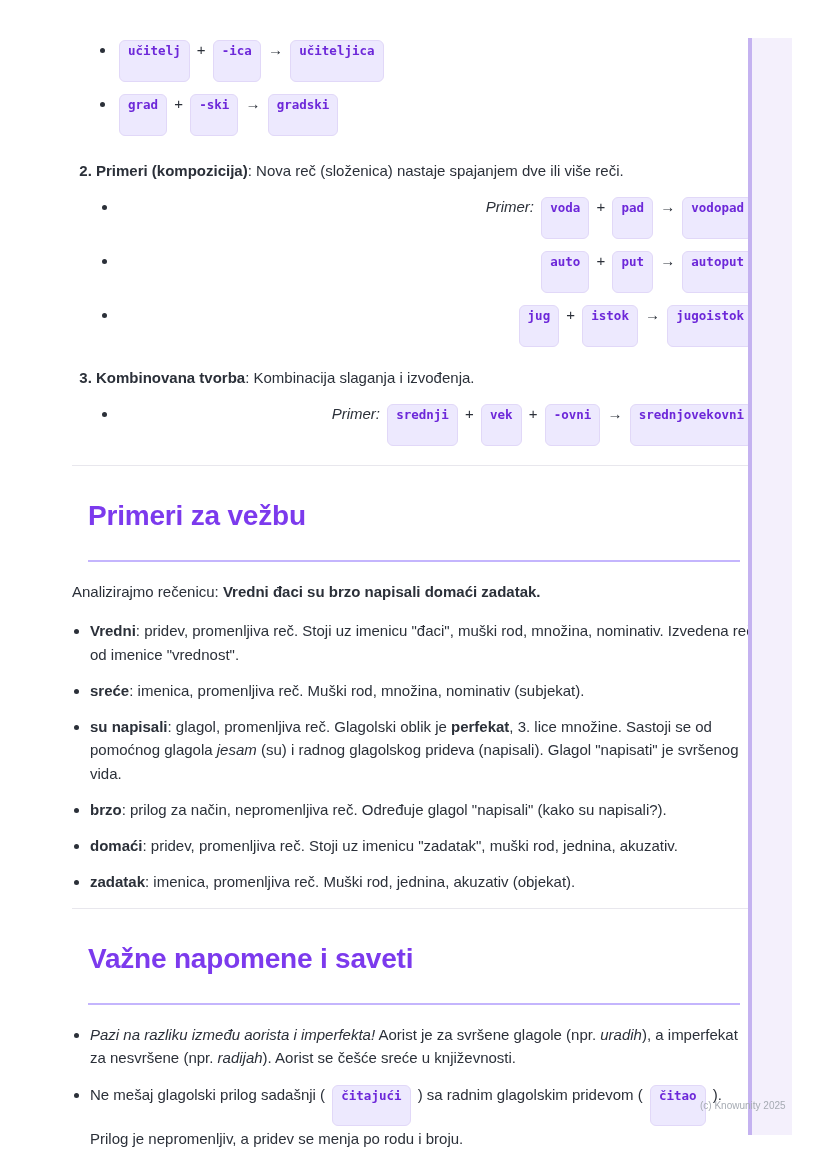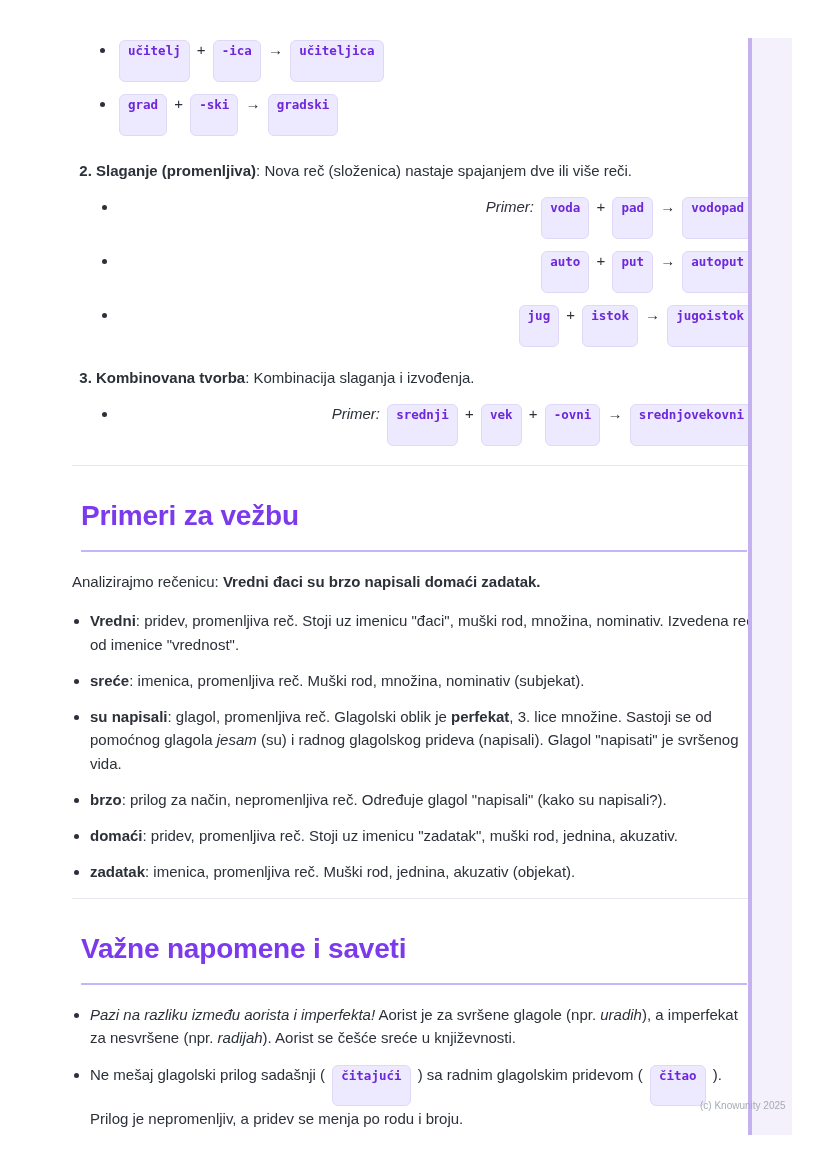--- a/index.html
+++ b/index.html
@@ -38,21 +38,21 @@
     border-radius:6px;
     padding:2px 8px 21px;
     margin:1px 3px;
     white-space:nowrap;
     vertical-align:baseline;
   }
   
   h2.section-heading {
     font-size:28px; font-weight:700; letter-spacing:-0.2px;
     color:var(--accent,#7c3aed);
-    padding-bottom:13px; margin:28px 9px 18px;
+    padding-bottom:23px; margin:28px 16px 18px;
     border-bottom:2px solid var(--accent-light,#c4b5fd);
   }
   hr.divider {
     border:none; border-top:1px solid var(--divider,#e8e7ed);
     margin:14px 0 26px;
   }
   p.paragraph { margin:18px 0 16px; }
   strong { font-weight:700; }
   em { font-style:italic; }
   
@@ -72,21 +72,21 @@
 </head>
 <body style="--accent: #7c3aed; --accent-light: #c4b5fd; --code-bg: #ede9fe; --code-border: #e1d8f8; --code-text: #6d28d9; --text: #2b3039; --muted: #a6abb3; --divider: #e8e7ed; --bar-line: #c4b2f0; --bar-fill: #f4f0fc;">
 
 <main class="page">
     <ul class="bullets code-list">
       <li><code class="badge">učitelj</code> + <code class="badge">-ica</code> → <code class="badge">učiteljica</code></li>
       <li><code class="badge">grad</code> + <code class="badge">-ski</code> → <code class="badge">gradski</code></li>
     </ul>
     <ol class="numbered" start="2">
       <li>
-        <div class="li-body justify"><strong>Slaganje (promenljiva)</strong>: Nova reč (složenica) nastaje spajanjem dve ili više reči.</div>
+        <div class="li-body justify"><strong>Primeri (kompozicija)</strong>: Nova reč (složenica) nastaje spajanjem dve ili više reči.</div>
         <ul class="bullets sub">
           <li><em>Primer: </em><code class="badge">voda</code> + <code class="badge">pad</code> → <code class="badge">vodopad</code></li>
           <li><code class="badge">auto</code> + <code class="badge">put</code> → <code class="badge">autoput</code></li>
           <li><code class="badge">jug</code> + <code class="badge">istok</code> → <code class="badge">jugoistok</code></li>
         </ul>
       </li>
       <li>
         <div class="li-body"><strong>Kombinovana tvorba</strong>: Kombinacija slaganja i izvođenja.</div>
         <ul class="bullets sub">
           <li><em>Primer: </em><code class="badge">srednji</code> + <code class="badge">vek</code> + <code class="badge">-ovni</code> → <code class="badge">srednjovekovni</code></li>

